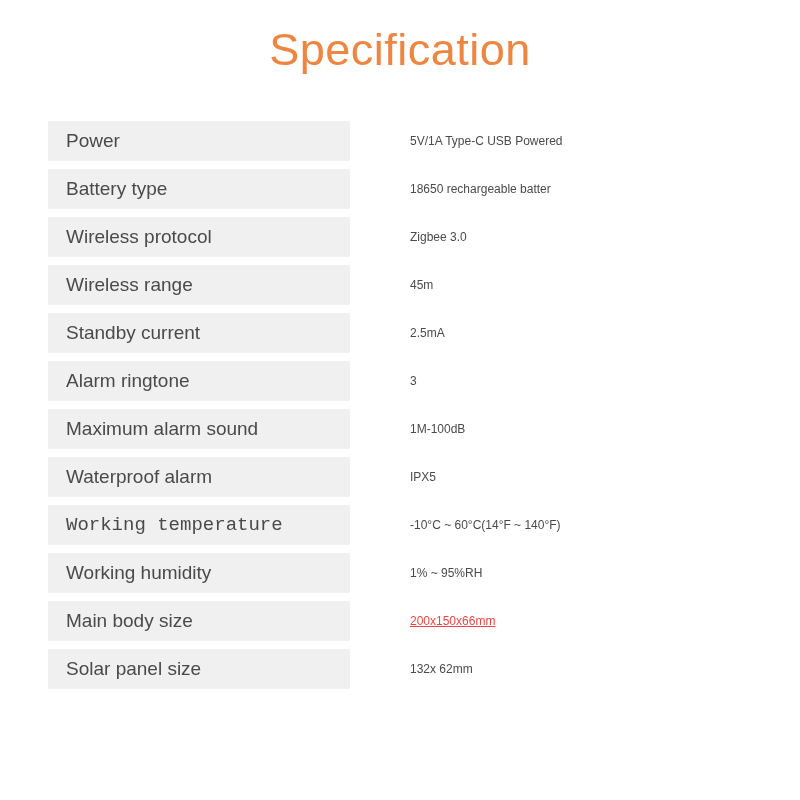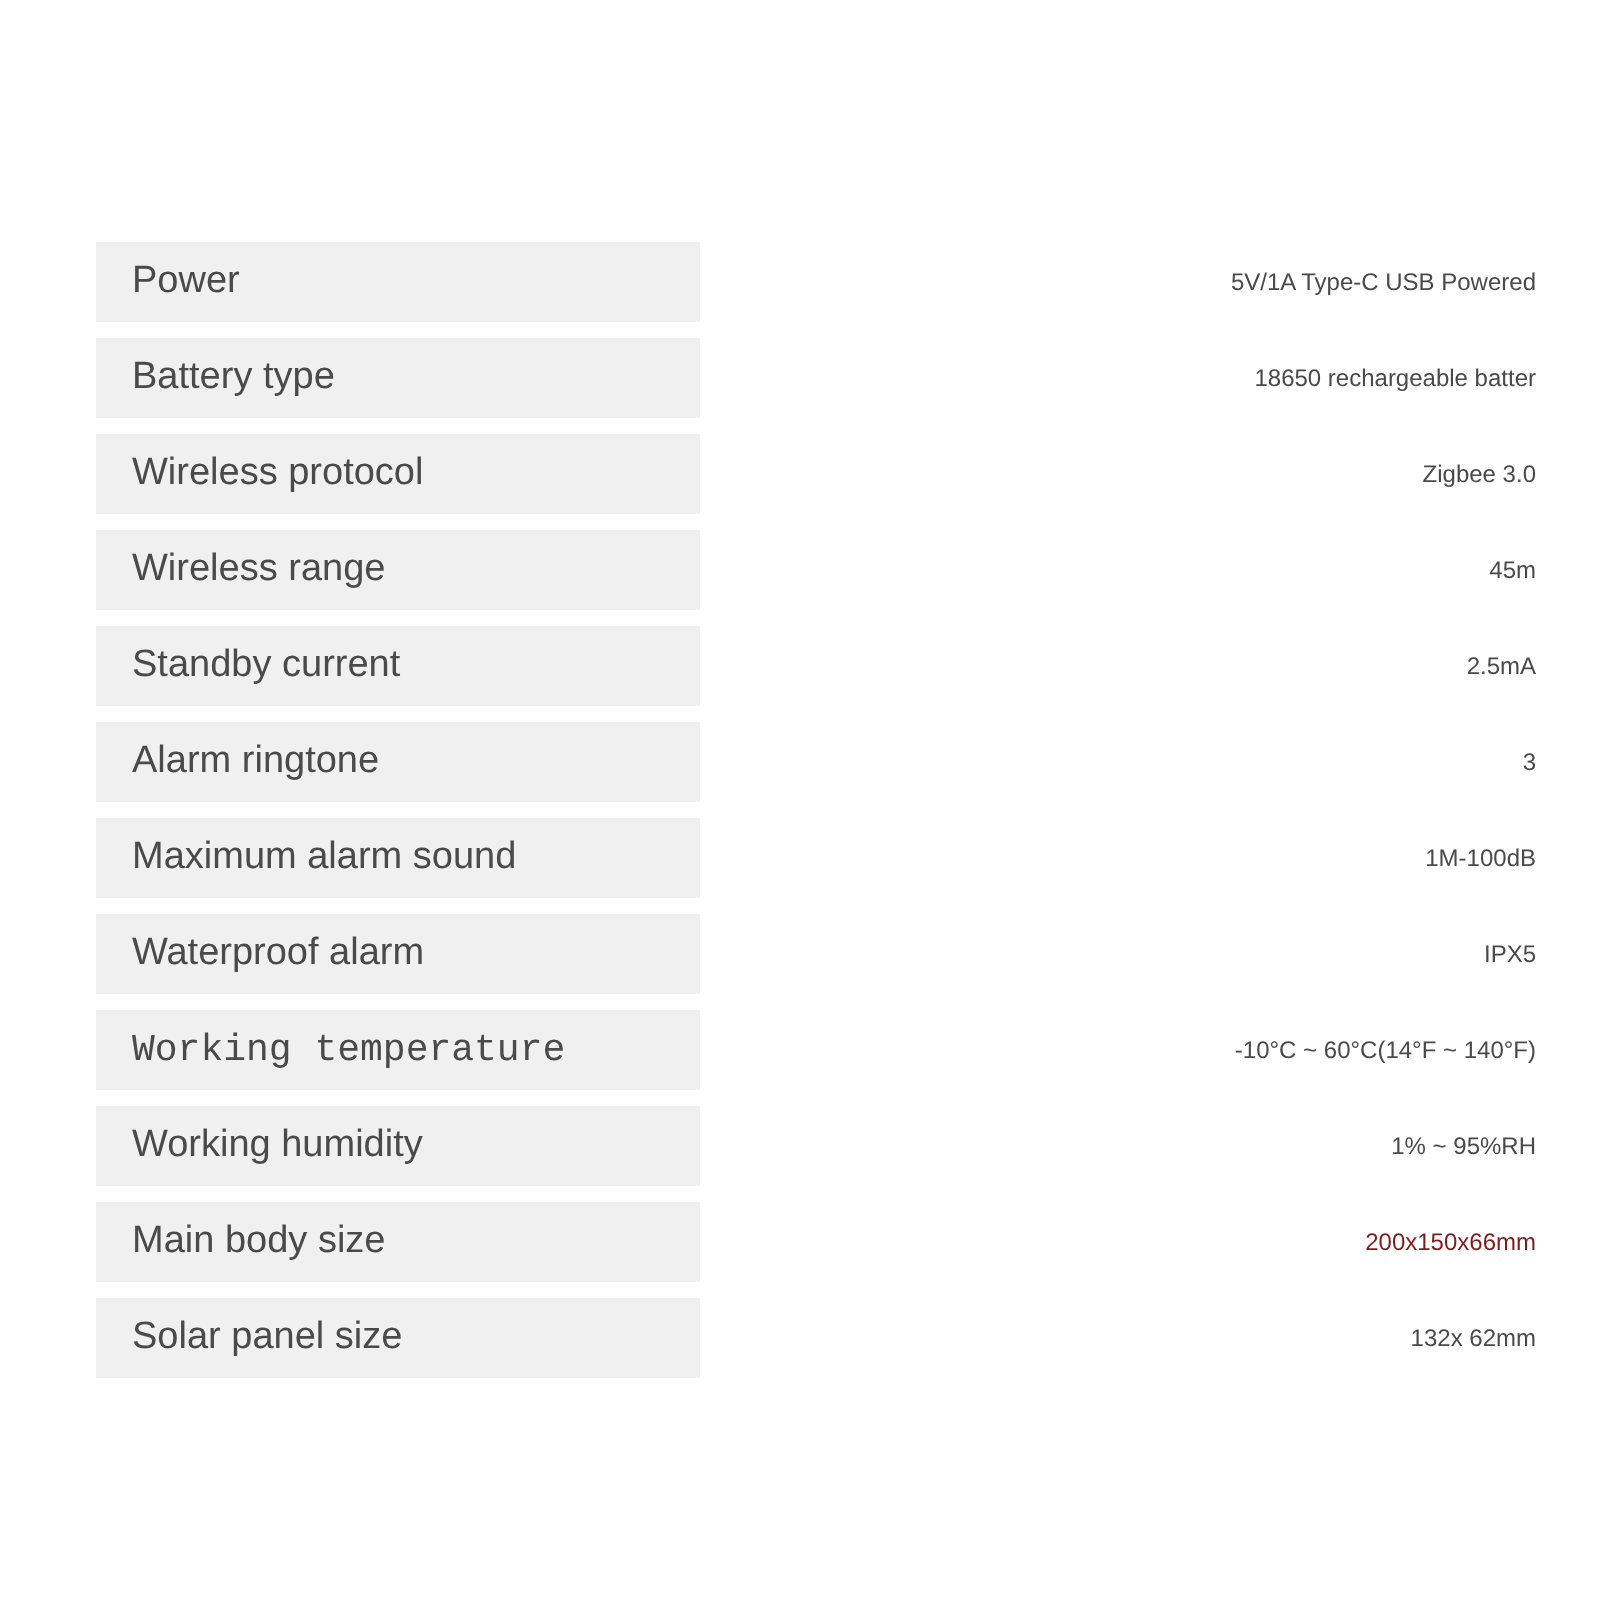--- a/index.html
+++ b/index.html
@@ -31,21 +31,20 @@
     position: absolute;
     left: 48px;
     top: 121px;
     width: 720px;
   }
   .spec-row {
     display: flex;
     align-items: center;
     height: 40px;
     margin-bottom: 8px;
-    justify-content: space-between;
   }
   .spec-label {
     box-sizing: border-box;
     width: 302px;
     height: 40px;
     line-height: 40px;
     padding-left: 18px;
     background: #f0f0f0;
     font-size: 19px;
     color: #4a4a4a;
@@ -57,20 +56,21 @@
     font-size: 12px;
     line-height: 40px;
     color: #4a4a4a;
     white-space: nowrap;
   }
 </style>
 </head>
 <body style="background: rgb(255, 255, 255);">
 
 <div class="page">
+  <h1 class="title" style="color: rgb(238, 133, 64);">Specification</h1>
 
   <div class="spec-table" id="spec-table">
   <div class="spec-row">
     <div class="spec-label" style="background: rgb(240, 240, 240); color: rgb(74, 74, 74);">Power</div>
     <div class="spec-value" style="color: rgb(74, 74, 74);">5V/1A Type-C USB Powered</div>
   </div>
 
   <div class="spec-row">
     <div class="spec-label" style="background: rgb(240, 240, 240); color: rgb(74, 74, 74);">Battery type</div>
     <div class="spec-value" style="color: rgb(74, 74, 74);">18650 rechargeable batter</div>
@@ -112,21 +112,21 @@
     <div class="spec-value" style="color: rgb(74, 74, 74);">-10°C ~ 60°C(14°F ~ 140°F)</div>
   </div>
 
   <div class="spec-row">
     <div class="spec-label" style="background: rgb(240, 240, 240); color: rgb(74, 74, 74);">Working humidity</div>
     <div class="spec-value" style="color: rgb(74, 74, 74);">1% ~ 95%RH</div>
   </div>
 
   <div class="spec-row">
     <div class="spec-label" style="background: rgb(240, 240, 240); color: rgb(74, 74, 74);">Main body size</div>
-    <div class="spec-value" style="color: #7f1d1d;">200x150x66mm</div>
+    <div class="spec-value" style="color: #ef4444; text-decoration: underline;">200x150x66mm</div>
   </div>
 
   <div class="spec-row">
     <div class="spec-label" style="background: rgb(240, 240, 240); color: rgb(74, 74, 74);">Solar panel size</div>
     <div class="spec-value" style="color: rgb(74, 74, 74);">132x 62mm</div>
   </div>
 </div>
 </div>
 
 </body></html>

